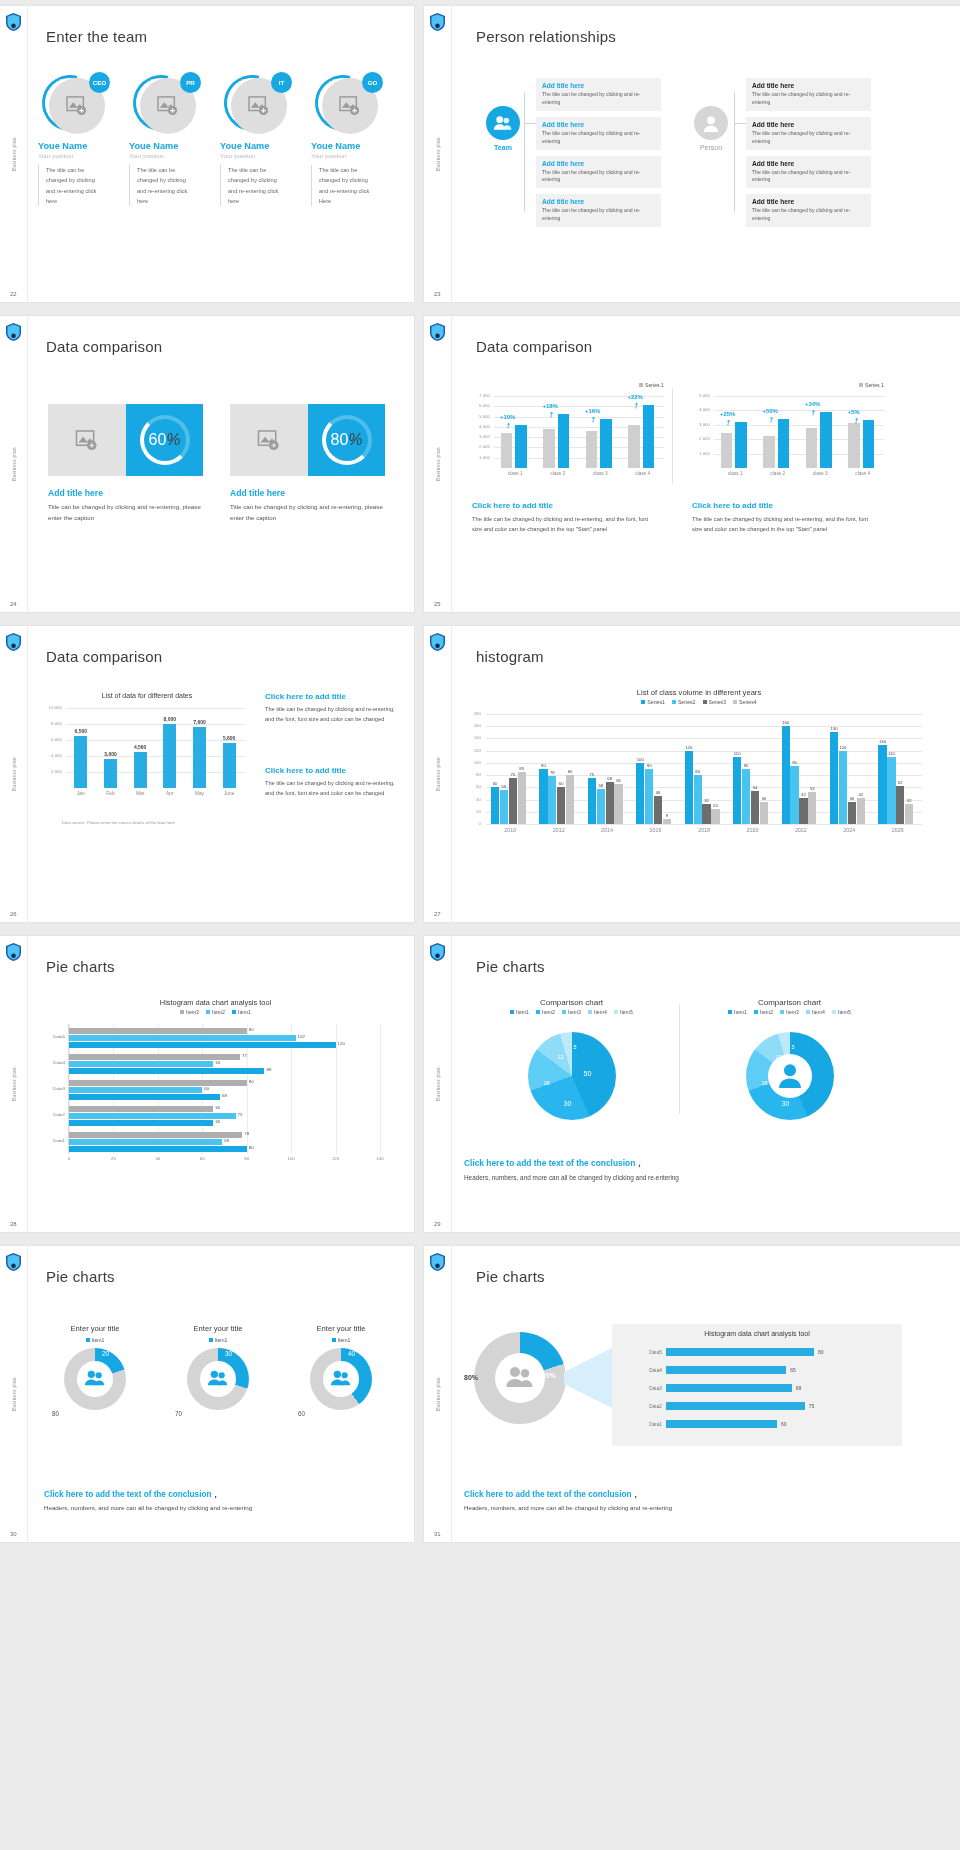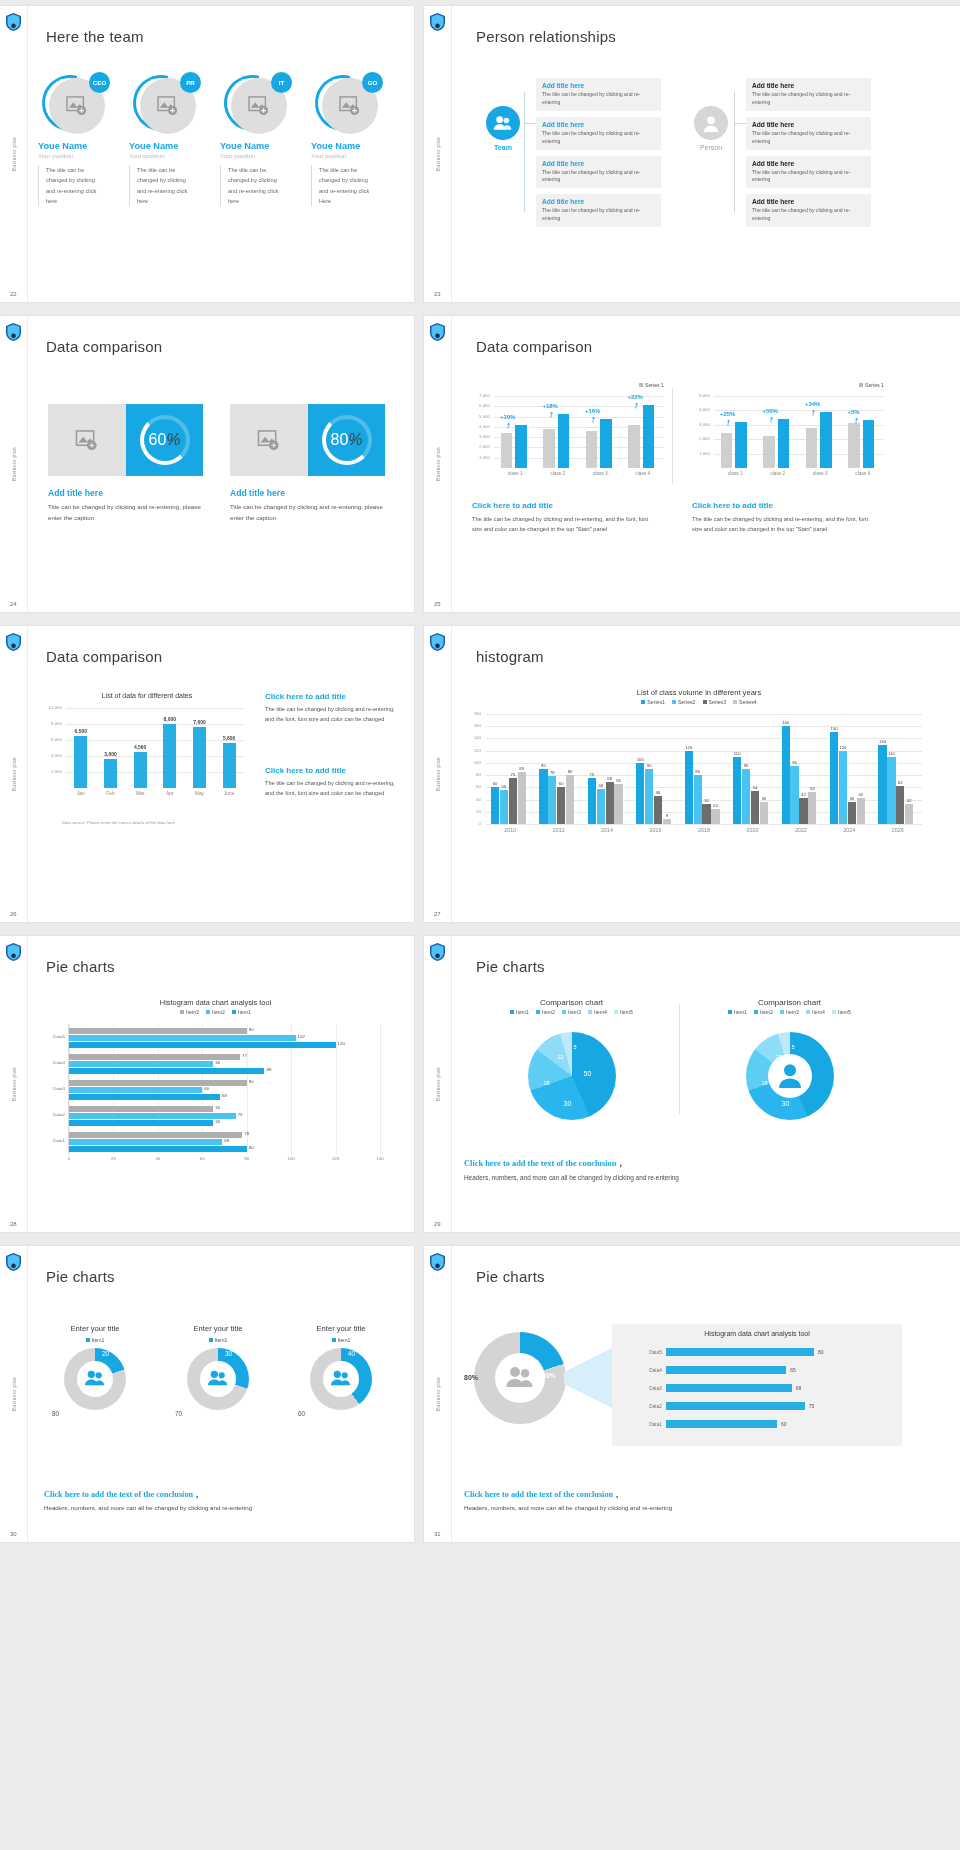--- a/index.html
+++ b/index.html
@@ -83,41 +83,41 @@
   .gridline { position:absolute; left:0; right:0; border-top:1px solid #e7e7e7; }
   .ylab { position:absolute; font-size:4.4px; color:#9a9a9a; text-align:right; }
   .bar { position:absolute; bottom:0; }
   .blabel { position:absolute; font-size:4.6px; color:#444; text-align:center; }
   .xlab { position:absolute; font-size:4.8px; color:#8a8a8a; text-align:center; }
   .pct { position:absolute; font-size:6px; font-weight:700; color:#17a8e3; }
   .arrow { position:absolute; color:#2fa9e6; font-size:8px; transform:rotate(-35deg); }
 
   
   .pielbl { position:absolute; color:#fff; font-size:6.5px; }
-  .conc-t { position:absolute; font-size:8.4px; font-weight:700; color:#17a8e3;font-family:Liberation Serif, serif; }
+  .conc-t { position:absolute; font-size:8.4px; font-weight:700; color:#17a8e3; }
   .conc-d { position:absolute; font-size:6.4px; color:#4a4a4a; }
   .hlab { position:absolute; font-size:4.4px; color:#777; text-align:right; }
   .hval { position:absolute; font-size:4.4px; color:#555; }
 </style>
 </head>
 <body>
 
 <div class="grid">
 
   <div class="cell left">
     <div class="slide">
       <div class="rail">
         <svg class="logo" viewBox="0 0 20 24">
             <path d="M10 0 L20 4 V13 C20 19 15 23 10 24 C5 23 0 19 0 13 V4 Z" fill="#1a5fa8"></path>
             <path d="M10 2 L18 5 V13 C18 18 14 21 10 22 C6 21 2 18 2 13 V5 Z" fill="#4fc3f7"></path>
             <circle cx="10" cy="17" r="3" fill="#0b2d52"></circle>
           </svg>
         <div class="vtext">Business plan</div>
       </div>
-      <div class="title">Here the team</div>
+      <div class="title">Enter the team</div>
 
       <div class="team-row">
         <div class="member">
           <div class="avatar-wrap">
               <div class="ring"></div>
             <div class="avcircle">
               <svg width="22" height="20" viewBox="0 0 24 22">
                   <rect x="1" y="1" width="18" height="15" fill="none" stroke="#9b9b9b" stroke-width="1.6"></rect>
                   <path d="M3 13 l5-6 4 5 3-3 4 4z" fill="#9b9b9b"></path>
                   <circle cx="17" cy="16" r="5" fill="#9b9b9b"></circle>

